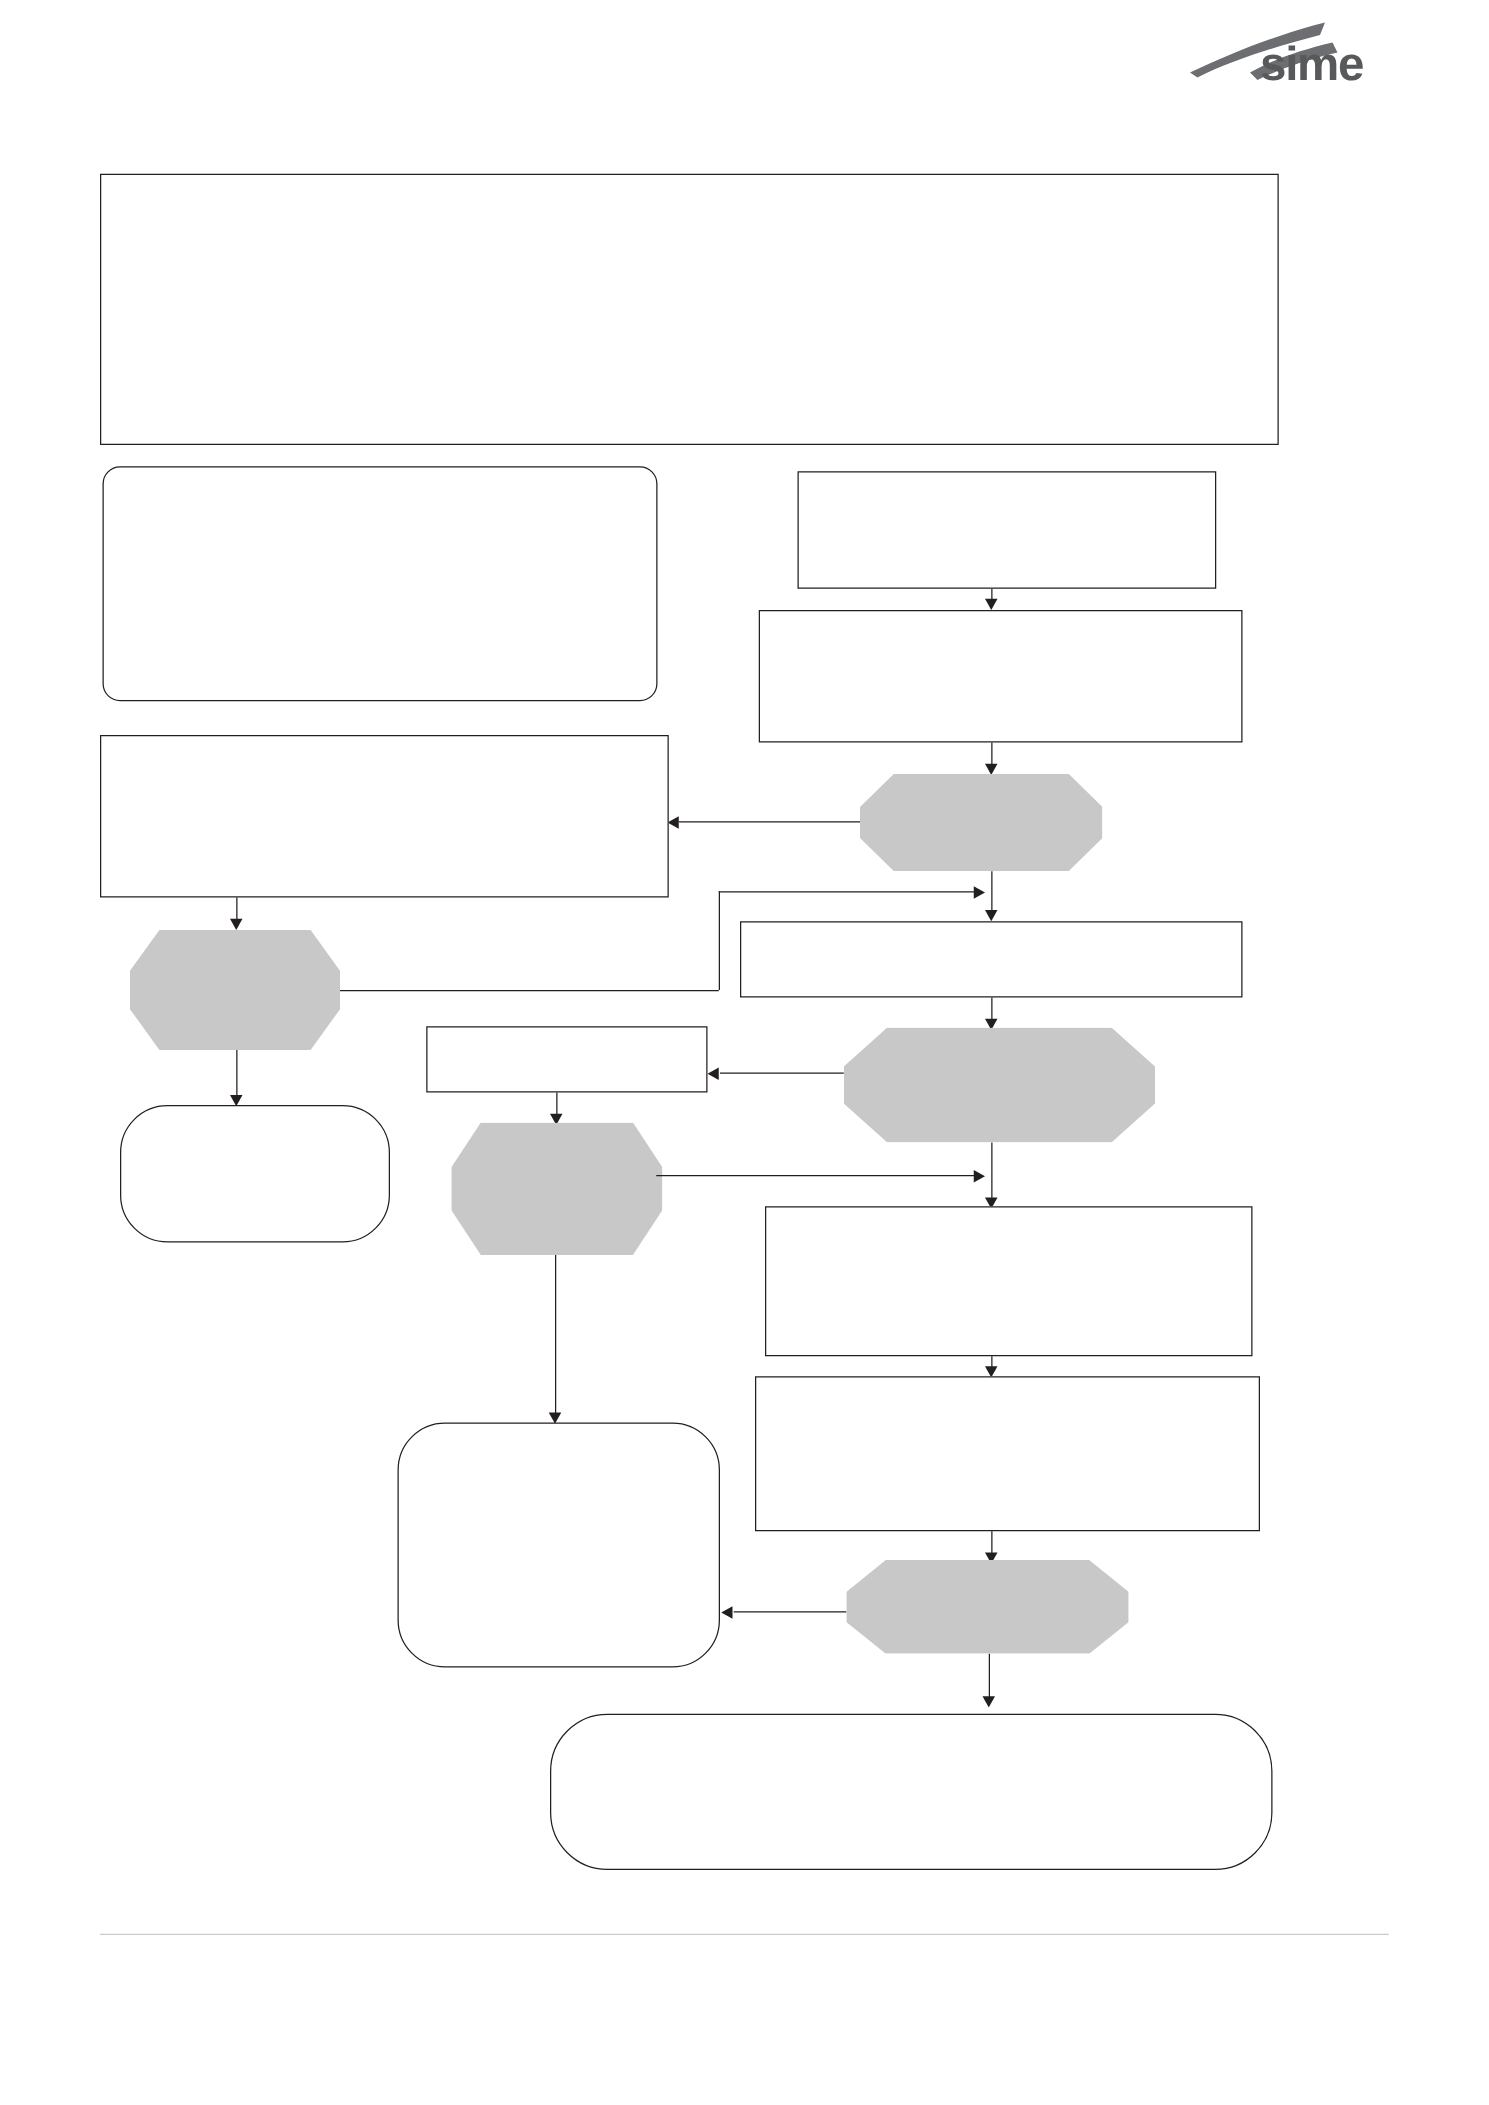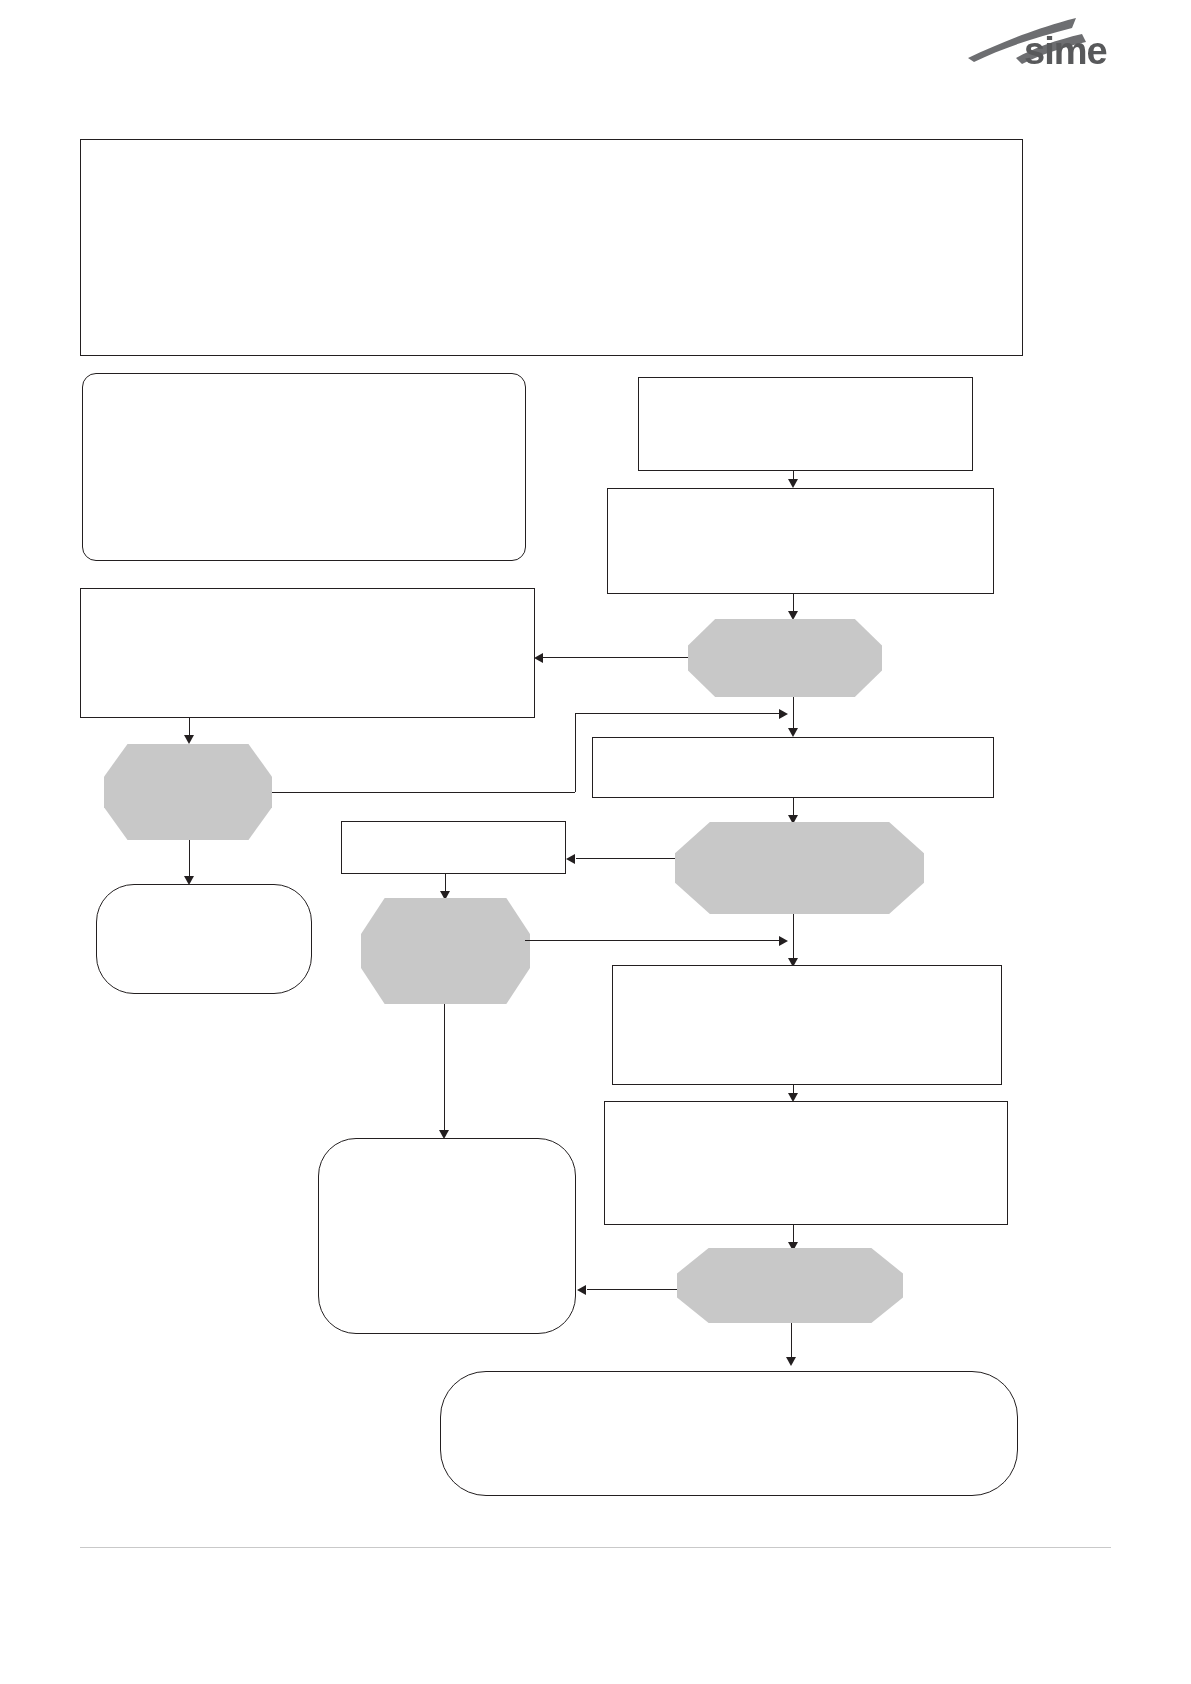--- a/index.html
+++ b/index.html
@@ -15,21 +15,21 @@
     position: relative;
     width: 1191px;
     height: 1684px;
     overflow: hidden;
     background: #ffffff;
   }
 
   
   .logo {
     position: absolute;
-    right: 52px;
+    right: 68px;
     top: 14px;
     width: 175px;
     height: 62px;
   }
   .logo svg { display: block; }
 
   
   .node {
     position: absolute;
     box-sizing: border-box;

